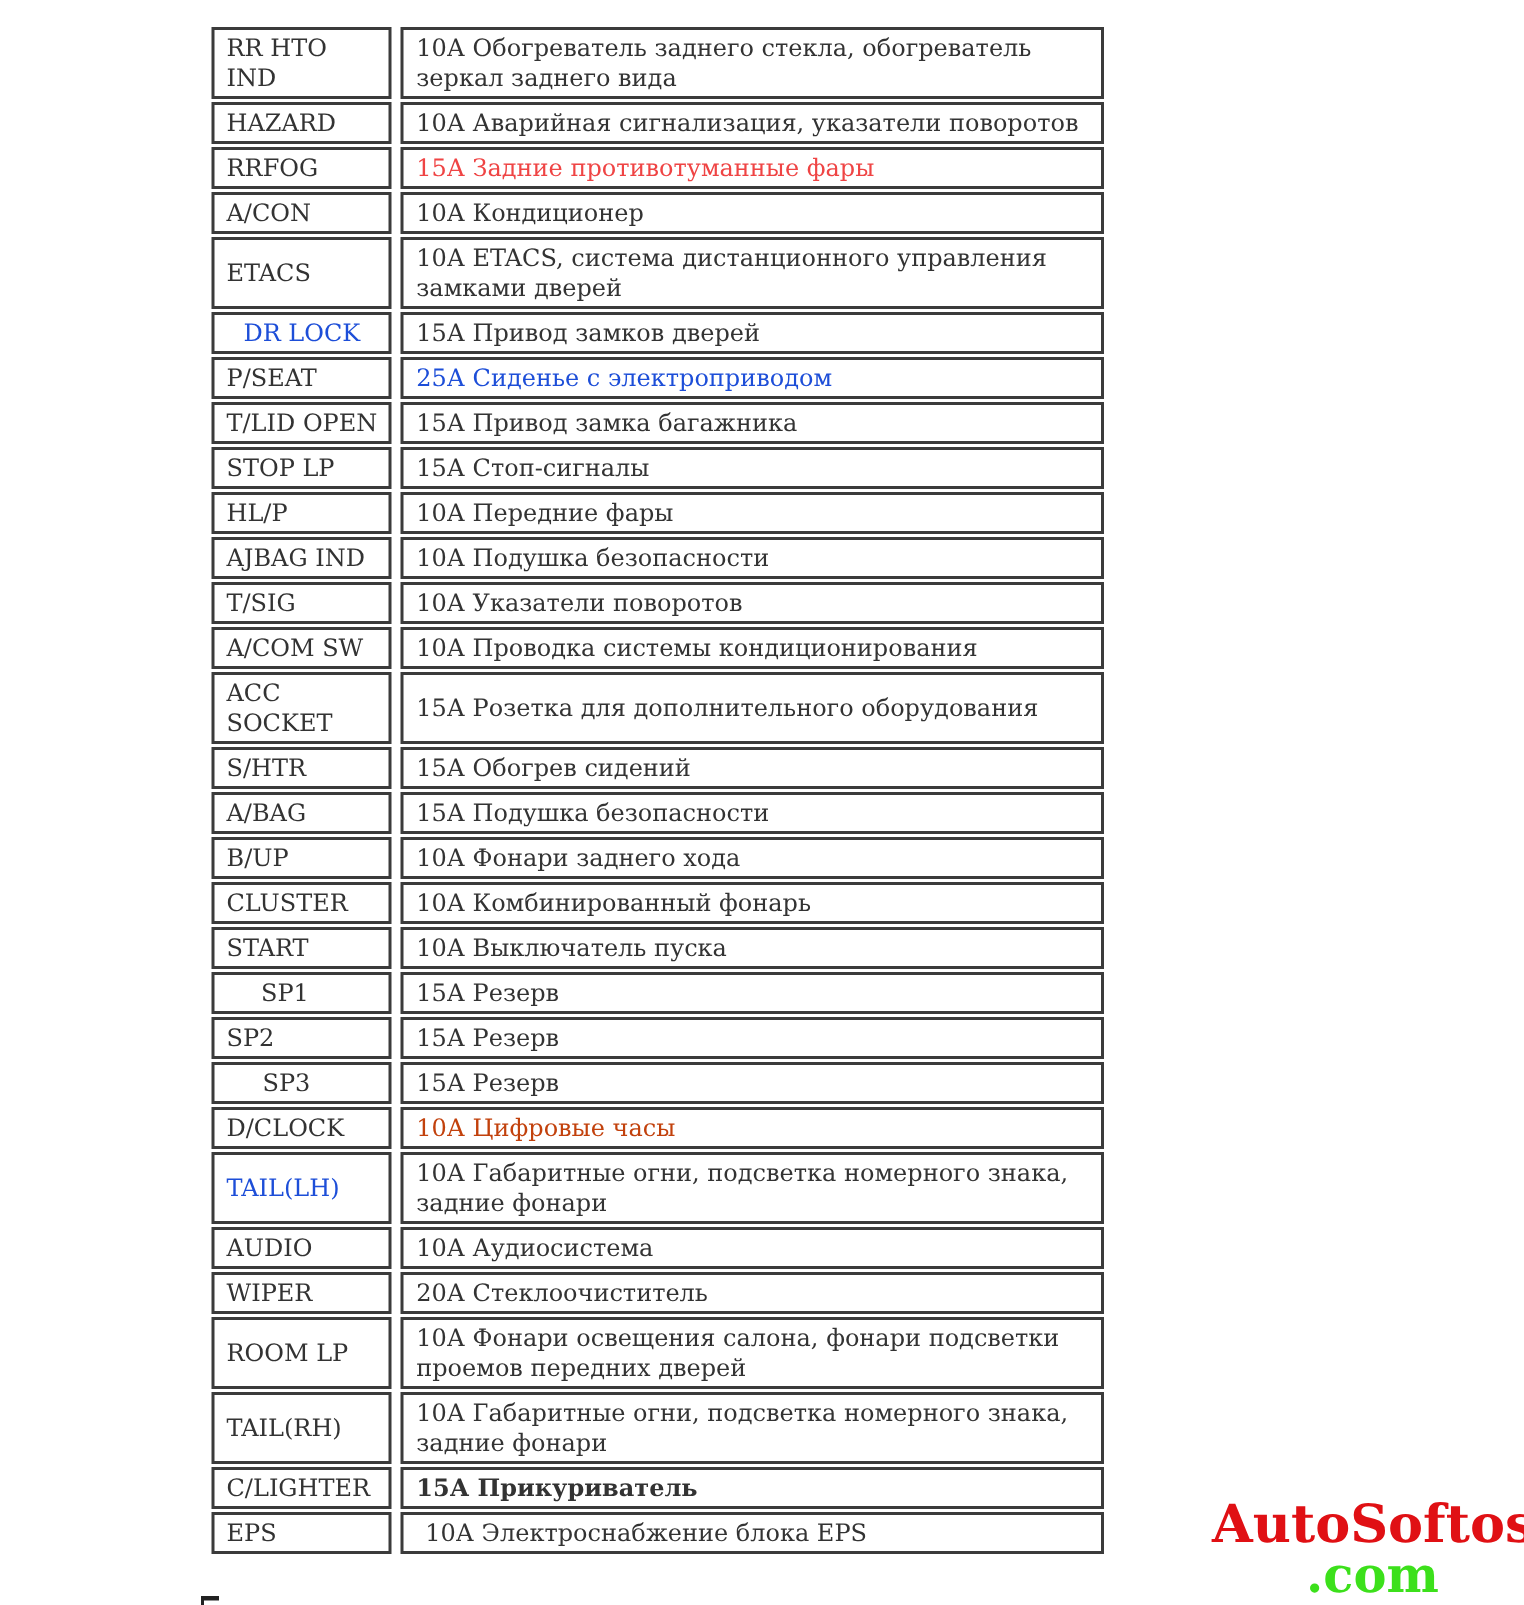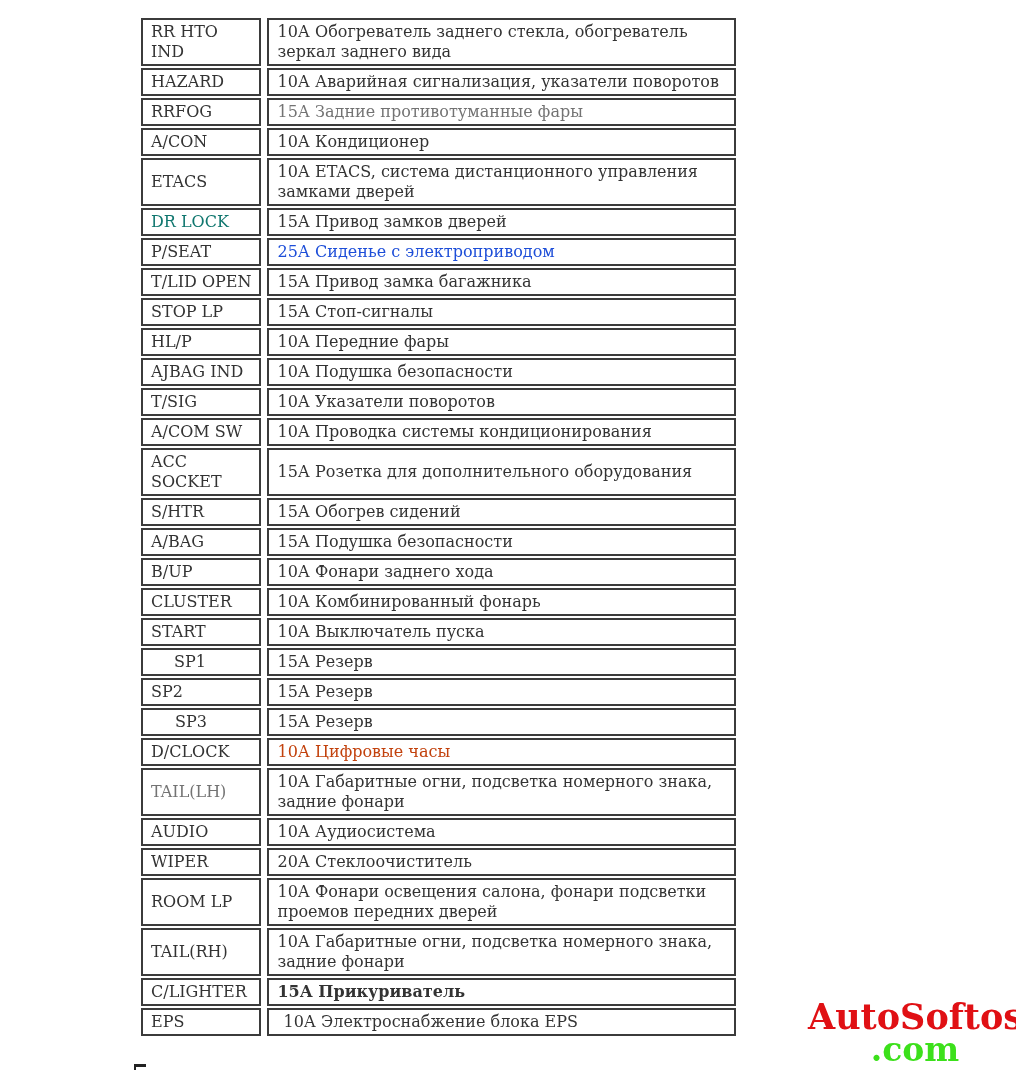--- a/index.html
+++ b/index.html
@@ -87,32 +87,32 @@
           <td class="label-cell" style="border-color: rgb(59, 59, 59); color: rgb(51, 51, 51);">RR HTO
 IND</td>
           <td class="desc-cell" style="border-color: rgb(59, 59, 59); color: rgb(51, 51, 51);">10А Обогреватель заднего стекла, обогреватель зеркал заднего вида</td>
         </tr>
         <tr>
           <td class="label-cell" style="border-color: rgb(59, 59, 59); color: rgb(51, 51, 51);">HAZARD</td>
           <td class="desc-cell" style="border-color: rgb(59, 59, 59); color: rgb(51, 51, 51);">10А Аварийная сигнализация, указатели поворотов</td>
         </tr>
         <tr>
           <td class="label-cell" style="border-color: rgb(59, 59, 59); color: rgb(51, 51, 51);">RRFOG</td>
-          <td class="desc-cell" style="border-color: rgb(59, 59, 59); color: #737373;">15А Задние противотуманные фары</td>
+          <td class="desc-cell" style="border-color: rgb(59, 59, 59); color: #ef4444;">15А Задние противотуманные фары</td>
         </tr>
         <tr>
           <td class="label-cell" style="border-color: rgb(59, 59, 59); color: rgb(51, 51, 51);">A/CON</td>
           <td class="desc-cell" style="border-color: rgb(59, 59, 59); color: rgb(51, 51, 51);">10А Кондиционер</td>
         </tr>
         <tr>
           <td class="label-cell" style="border-color: rgb(59, 59, 59); color: rgb(51, 51, 51);">ETACS</td>
           <td class="desc-cell" style="border-color: rgb(59, 59, 59); color: rgb(51, 51, 51);">10А ETACS, система дистанционного управления замками дверей</td>
         </tr>
         <tr>
-          <td class="label-cell" style="border-color: rgb(59, 59, 59); color: #0f766e;">DR LOCK</td>
+          <td class="label-cell" style="border-color: rgb(59, 59, 59); color: #1d4ed8; text-align: center;">DR LOCK</td>
           <td class="desc-cell" style="border-color: rgb(59, 59, 59); color: rgb(51, 51, 51);">15А Привод замков дверей</td>
         </tr>
         <tr>
           <td class="label-cell" style="border-color: rgb(59, 59, 59); color: rgb(51, 51, 51);">P/SEAT</td>
           <td class="desc-cell" style="border-color: rgb(59, 59, 59); color: #1d4ed8;">25А Сиденье с электроприводом</td>
         </tr>
         <tr>
           <td class="label-cell" style="border-color: rgb(59, 59, 59); color: rgb(51, 51, 51);">T/LID OPEN</td>
           <td class="desc-cell" style="border-color: rgb(59, 59, 59); color: rgb(51, 51, 51);">15А Привод замка багажника</td>
         </tr>
@@ -171,21 +171,21 @@
         </tr>
         <tr>
           <td class="label-cell" style="border-color: rgb(59, 59, 59); color: rgb(51, 51, 51); padding-left: 32px;">SP3</td>
           <td class="desc-cell" style="border-color: rgb(59, 59, 59); color: rgb(51, 51, 51);">15А Резерв</td>
         </tr>
         <tr>
           <td class="label-cell" style="border-color: rgb(59, 59, 59); color: rgb(51, 51, 51);">D/CLOCK</td>
           <td class="desc-cell" style="border-color: rgb(59, 59, 59); color: #c2410c;">10А Цифровые часы</td>
         </tr>
         <tr>
-          <td class="label-cell" style="border-color: rgb(59, 59, 59); color: #737373;">TAIL(LH)</td>
+          <td class="label-cell" style="border-color: rgb(59, 59, 59); color: #1d4ed8;">TAIL(LH)</td>
           <td class="desc-cell" style="border-color: rgb(59, 59, 59); color: rgb(51, 51, 51);">10А Габаритные огни, подсветка номерного знака, задние фонари</td>
         </tr>
         <tr>
           <td class="label-cell" style="border-color: rgb(59, 59, 59); color: rgb(51, 51, 51);">AUDIO</td>
           <td class="desc-cell" style="border-color: rgb(59, 59, 59); color: rgb(51, 51, 51);">10А Аудиосистема</td>
         </tr>
         <tr>
           <td class="label-cell" style="border-color: rgb(59, 59, 59); color: rgb(51, 51, 51);">WIPER</td>
           <td class="desc-cell" style="border-color: rgb(59, 59, 59); color: rgb(51, 51, 51);">20А Стеклоочиститель</td>
         </tr>

